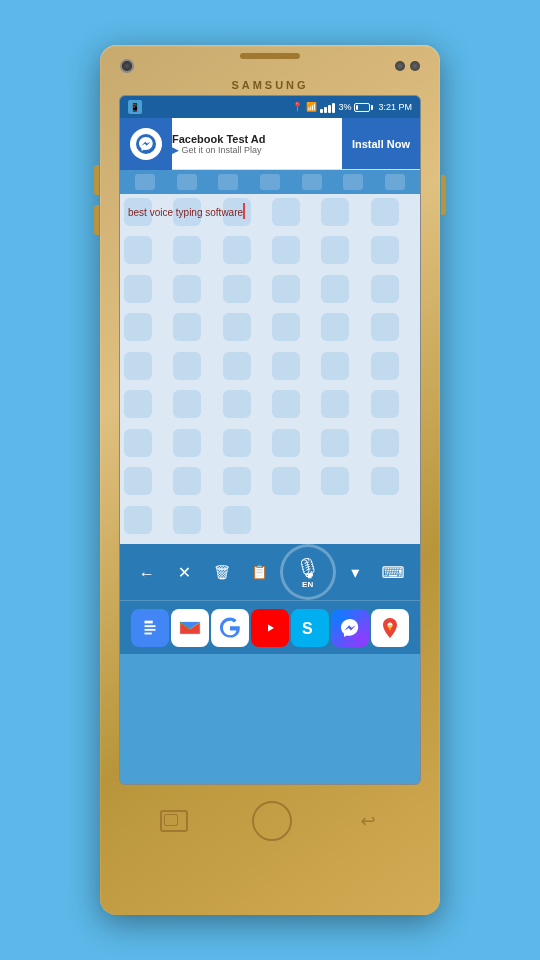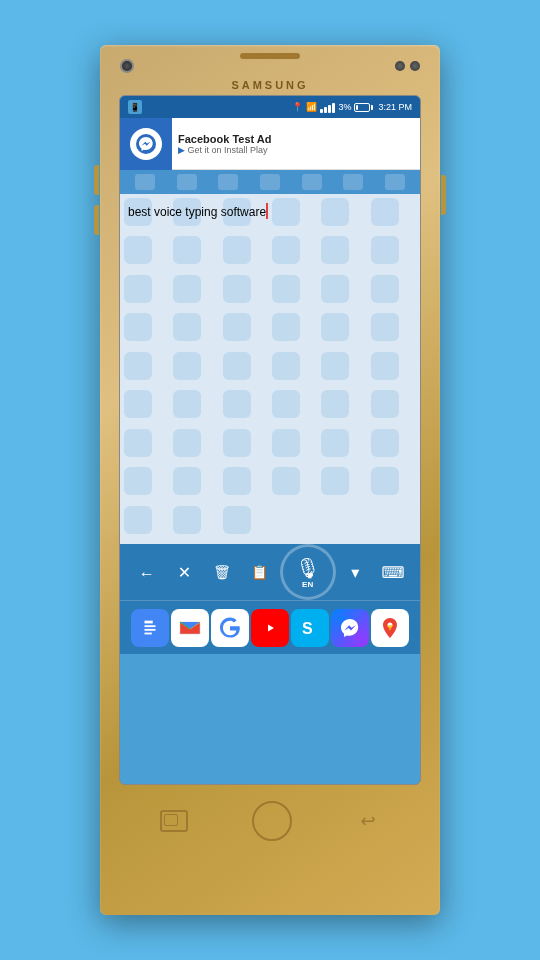--- a/index.html
+++ b/index.html
@@ -11,21 +11,21 @@
       align-items: center;
       justify-content: center;
       font-family: 'Arial', sans-serif;
       overflow: hidden;
     }
 
     .phone-outer {
       width: 340px;
       height: 870px;
       background: linear-gradient(145deg, #c8a96e, #e0c080, #b8953a, #d4ab55);
-      border-radius: 6px;
+      border-radius: 16px;
       display: flex;
       flex-direction: column;
       align-items: center;
       justify-content: flex-start;
       padding: 10px 8px 18px 8px;
       box-shadow: 0 8px 32px rgba(0,0,0,0.4), inset 0 1px 2px rgba(255,255,255,0.3);
       position: relative;
     }
 
     .phone-speaker {
@@ -190,21 +190,21 @@
       align-items: center;
       justify-content: center;
       position: relative;
     }
 
     .ad-text-area {
       flex: 1;
       display: flex;
       flex-direction: column;
       justify-content: center;
-      padding: 0 6px;
+      padding: 0 0;
     }
 
     .ad-title {
       font-size: 11px;
       font-weight: bold;
       color: #222;
     }
 
     .ad-subtitle {
       font-size: 9px;
@@ -245,22 +245,22 @@
     .text-input-area {
       width: 100%;
       background: #dce9f5;
       flex: 1;
       padding: 8px;
       position: relative;
       min-height: 350px;
     }
 
     .typed-text {
-      font-size: 12px;
-      color: #000000;
+      font-size: 10px;
+      color: #7f1d1d;
       display: inline;
     }
 
     .cursor {
       display: inline-block;
       width: 2px;
       height: 16px;
       background: #e04040;
       vertical-align: text-bottom;
     }
@@ -498,20 +498,21 @@
           </svg>
         </div>
       </div>
       <div class="ad-text-area">
         <div class="ad-title">Facebook Test Ad</div>
         <div class="ad-subtitle">
           <span style="color:#2a6bbf;font-size:9px;">▶ </span>
           <span>Get it on Install Play</span>
         </div>
       </div>
+      <button class="install-btn">Install Now</button>
     </div>
 
     <div class="share-bar">
       <div class="share-dot"></div>
       <div class="share-dot"></div>
       <div class="share-dot"></div>
       <div class="share-dot"></div>
       <div class="share-dot"></div>
       <div class="share-dot"></div>
       <div class="share-dot"></div>

